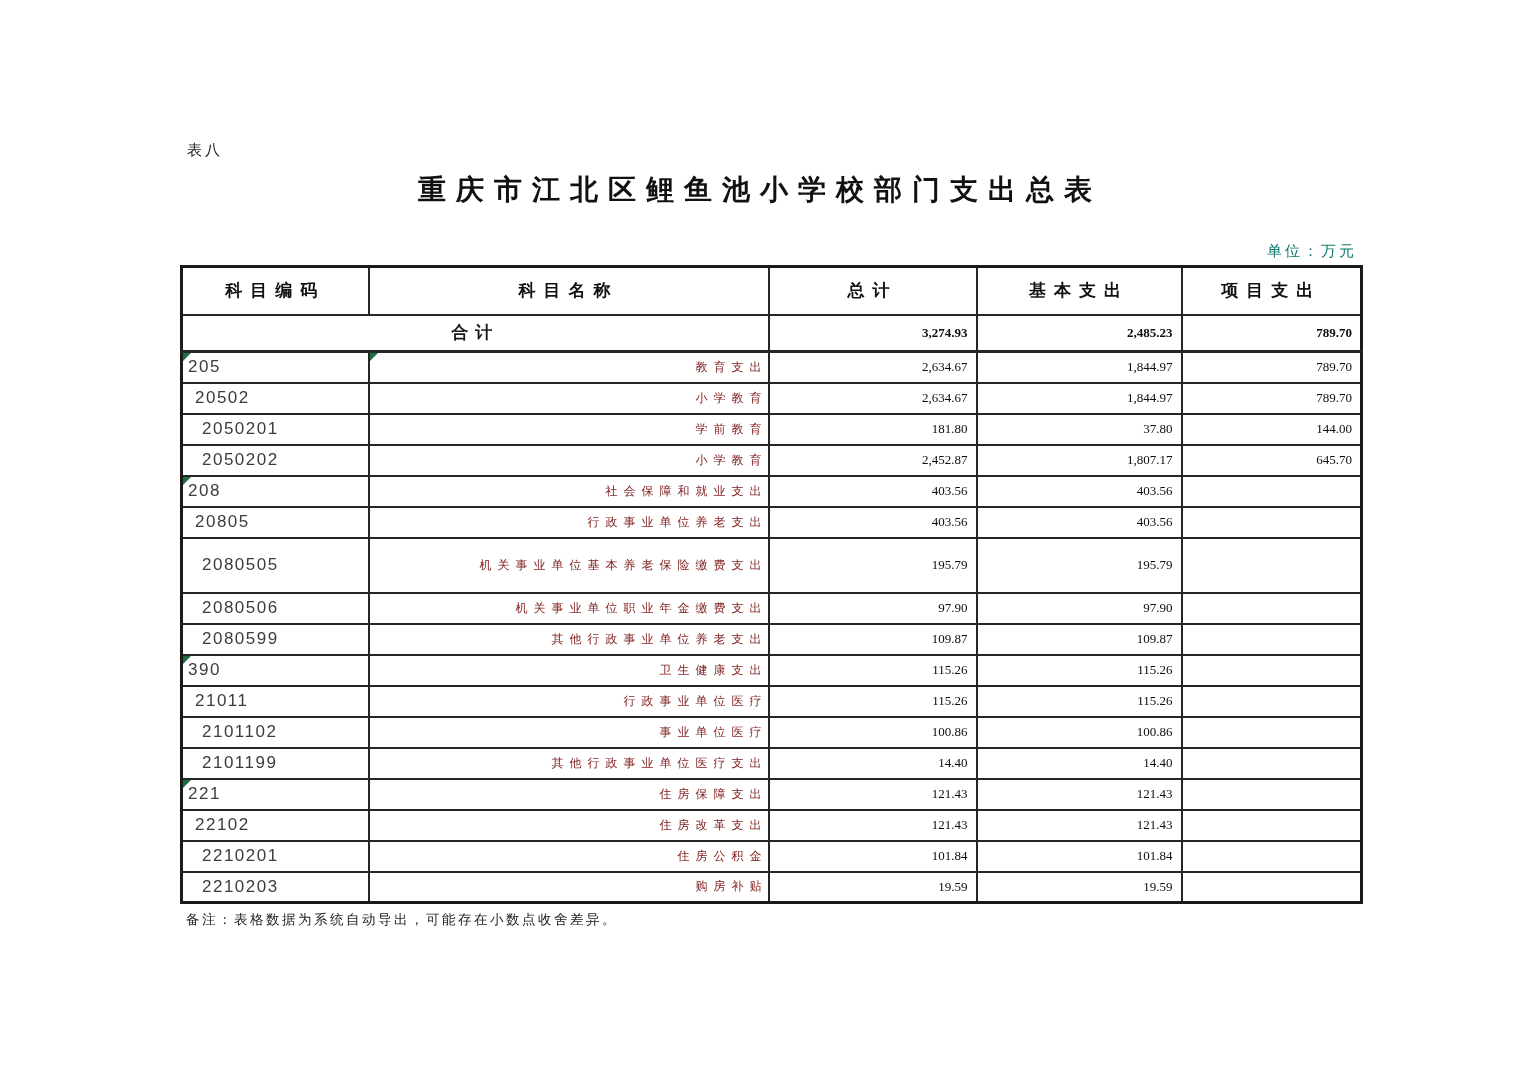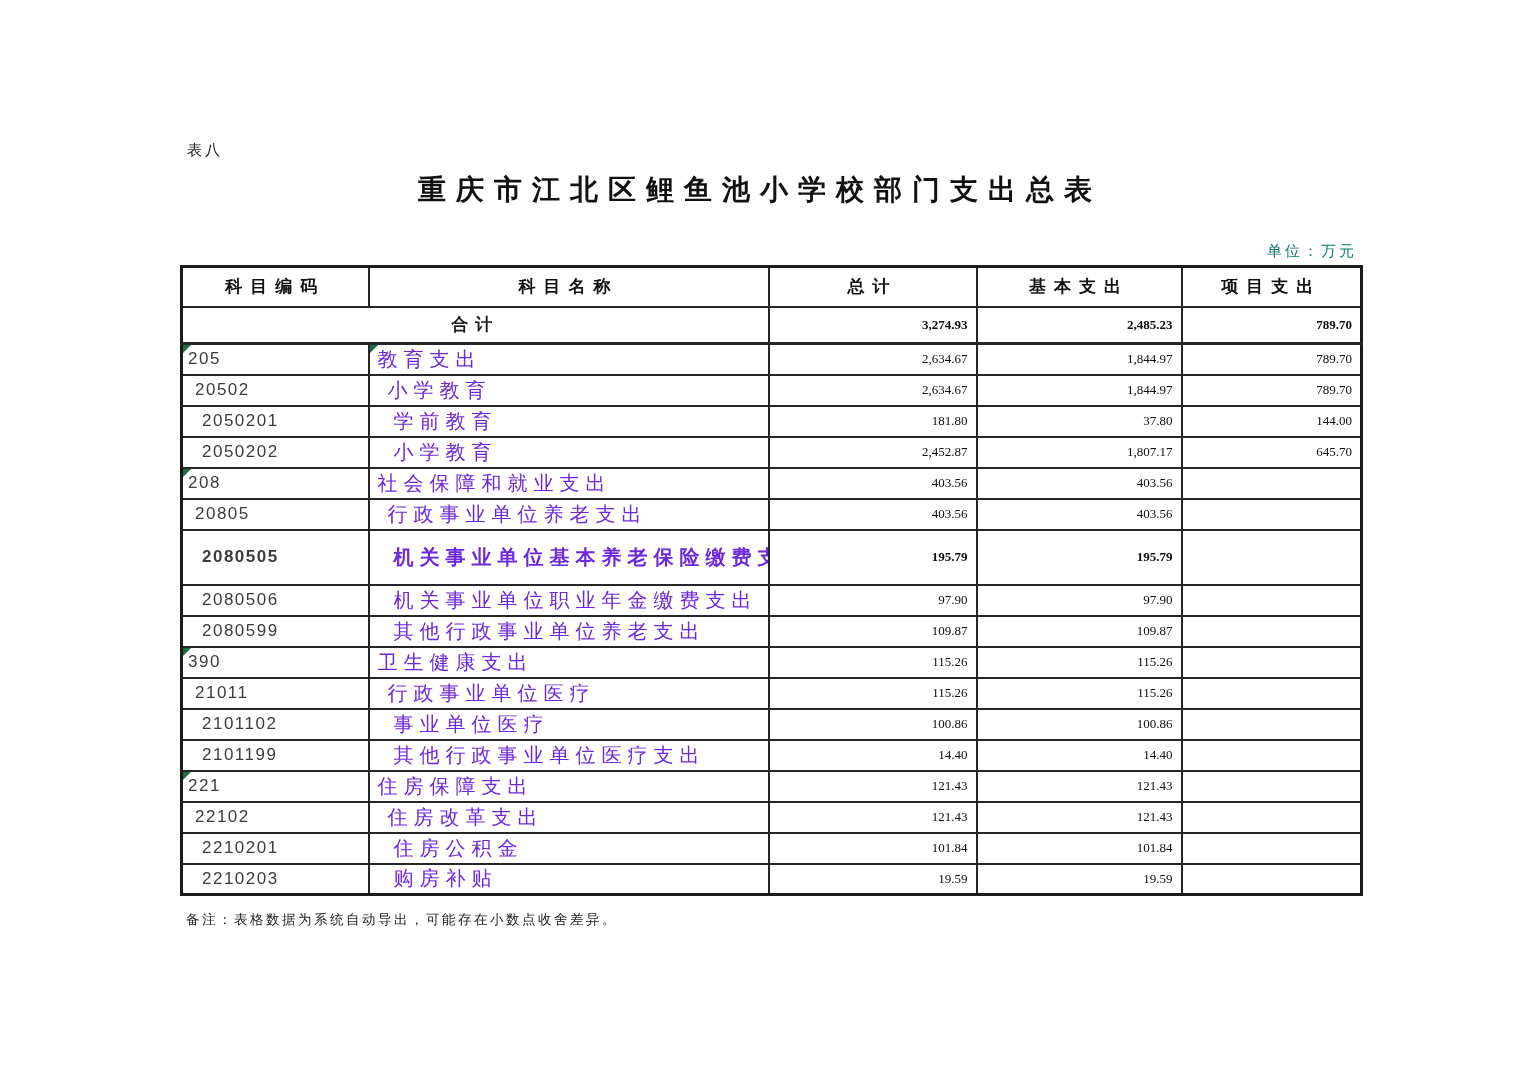--- a/index.html
+++ b/index.html
@@ -40,45 +40,46 @@
   col.c-project { width: 180px; }
 
   table.budget th, table.budget td {
     border: 2px solid #262626;
     vertical-align: middle;
     overflow: hidden; white-space: nowrap;
   }
   table.budget { border: 3px solid #1b1b1b; }
 
   thead th {
-    height: 40px;
+    height: 48px;
     font-size: 17px; font-weight: bold; letter-spacing: 8px;
     text-align: center; color: #111;
     border-bottom-width: 3px;
     margin-top: 30px;
   }
 
   tr.total-row { height: 37px; }
   tr.total-row td { border-bottom-width: 3px; }
   tr.total-row .label-cell {
     text-align: center; font-size: 17px; font-weight: bold; letter-spacing: 7px;
   }
   tr.total-row td.num .t { font-weight: bold; }
 
   tr.row { height: 31px; margin-left: 12px; }
-  tr.row.tall { height: 55px; font-weight: bold; }
+  tr.row.tall { height: 55px; }
 
   td.code {
     font-family: "Liberation Sans", sans-serif;
     font-size: 17px; color: #3c3c3c; letter-spacing: 1.5px;
     position: relative;
   }
   td.name {
-    font-size: 20px; color: #6d28d9; letter-spacing: 6px;
+    font-size: 12px; color: #7f1d1d; letter-spacing: 6px;
     position: relative;
+    text-align: right;
   }
   td.num {
     font-size: 13px; color: #0d0d0d;
     text-align: right; padding-right: 8px;
     font-family: "Liberation Serif", serif;
   }
 
   .indent-1 td.code { padding-left: 5px; }
   .indent-2 td.code { padding-left: 12px; }
   .indent-3 td.code { padding-left: 19px; }

